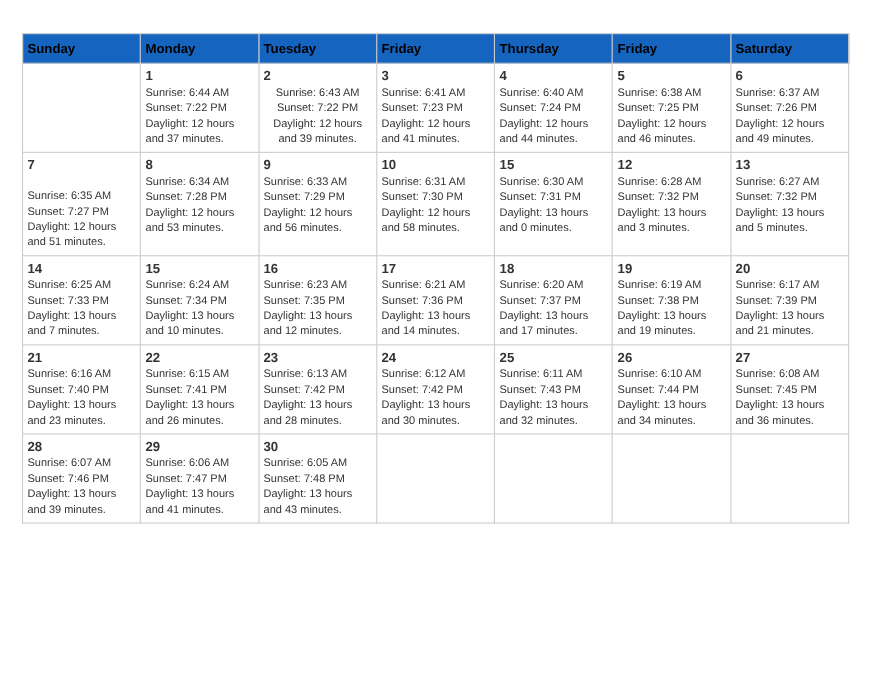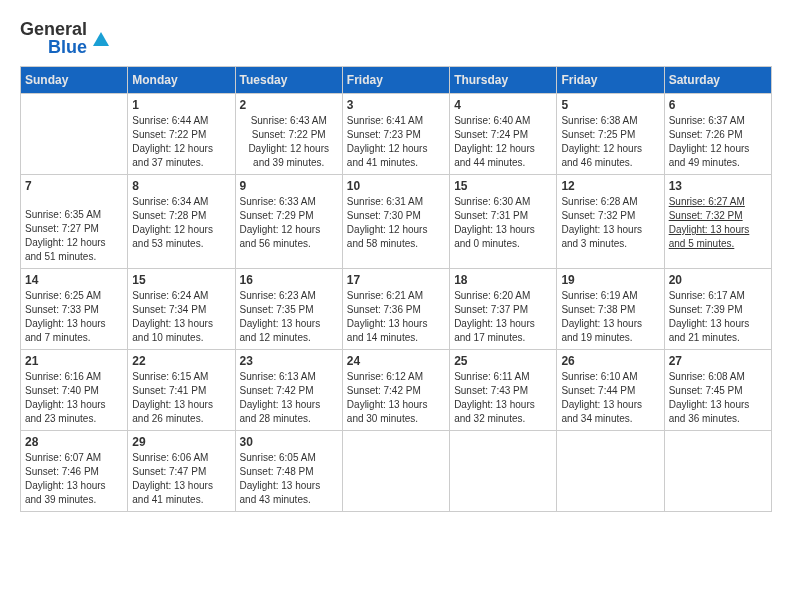--- a/index.html
+++ b/index.html
@@ -49,21 +49,21 @@
       font-size: 14px;
       color: #555;
     }
     .calendar-table {
       width: 100%;
       border-collapse: collapse;
       font-size: 11px;
     }
     .calendar-table th {
       background-color: #1565c0;
-      color: #e5e5e5;
+      color: #000000;
       padding: 6px 4px;
       text-align: left;
       font-size: 12px;
       border: 1px solid #ccc;
     }
     .calendar-table td {
       border: 1px solid #ccc;
       vertical-align: top;
       padding: 4px;
       min-height: 70px;
@@ -81,29 +81,20 @@
       line-height: 1.4;
     }
     .empty-cell {
       background: #fff;
     }
   </style>
 </head>
 <body>
 
 <div class="header-area">
-  <div class="logo">
-    <div style="display:flex;flex-direction:column;align-items:flex-end;">
-      <span class="logo-text-general">General</span>
-      <span class="logo-text-blue">Blue</span>
-    </div>
-    <svg class="logo-icon" viewBox="0 0 20 20" xmlns="http://www.w3.org/2000/svg">
-      <polygon points="2,18 10,4 18,18" fill="#1a9fd4"></polygon>
-    </svg>
-  </div>
 </div>
 
 <table class="calendar-table">
   <thead>
     <tr>
     <th>Sunday</th>
         <th>Monday</th>
         <th>Tuesday</th>
         <th>Friday</th>
         <th>Thursday</th>
@@ -195,21 +186,21 @@
         </td>
         <td>
           <div class="day-number">12</div>
           <div class="day-info" style="white-space: pre-line;">Sunrise: 6:28 AM
 Sunset: 7:32 PM
 Daylight: 13 hours
 and 3 minutes.</div>
         </td>
         <td>
           <div class="day-number">13</div>
-          <div class="day-info" style="white-space: pre-line; text-decoration: underline;">Sunrise: 6:27 AM
+          <div class="day-info" style="white-space: pre-line;">Sunrise: 6:27 AM
 Sunset: 7:32 PM
 Daylight: 13 hours
 and 5 minutes.</div>
         </td>
       </tr>
       <tr>
         <td>
           <div class="day-number">14</div>
           <div class="day-info" style="white-space: pre-line;">Sunrise: 6:25 AM
 Sunset: 7:33 PM

